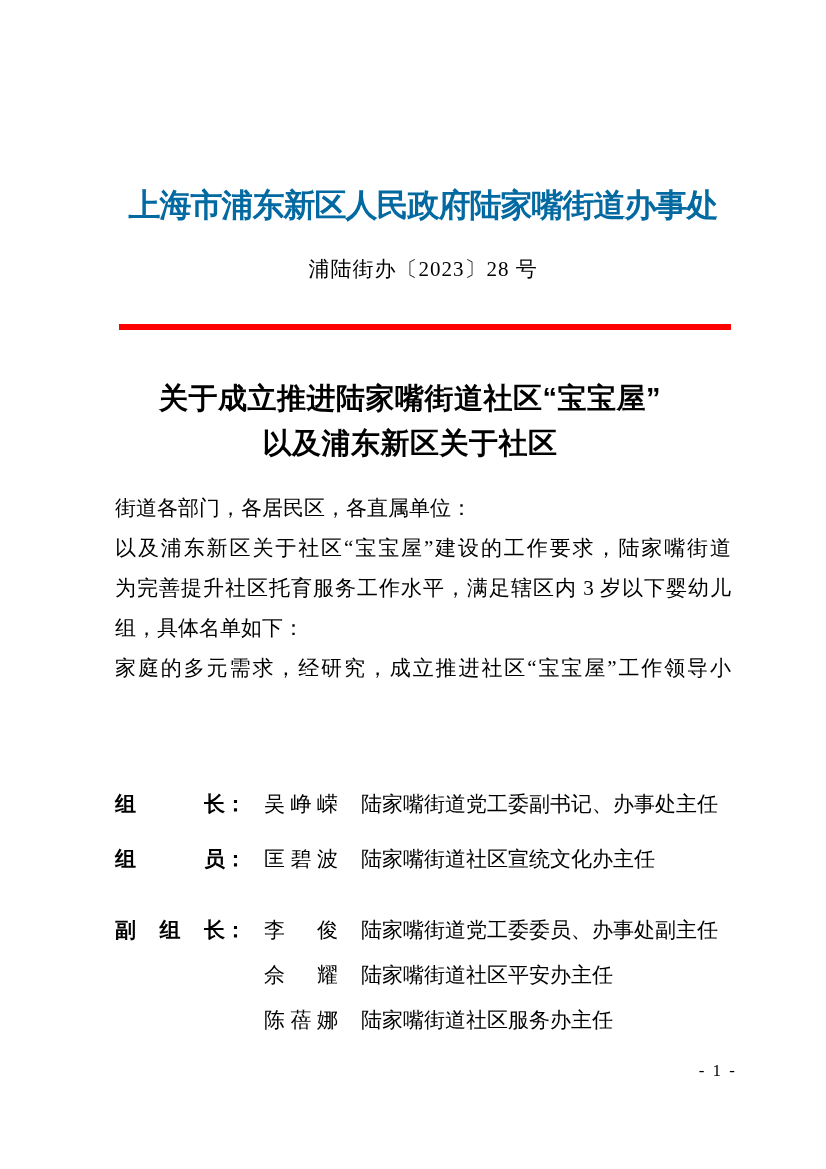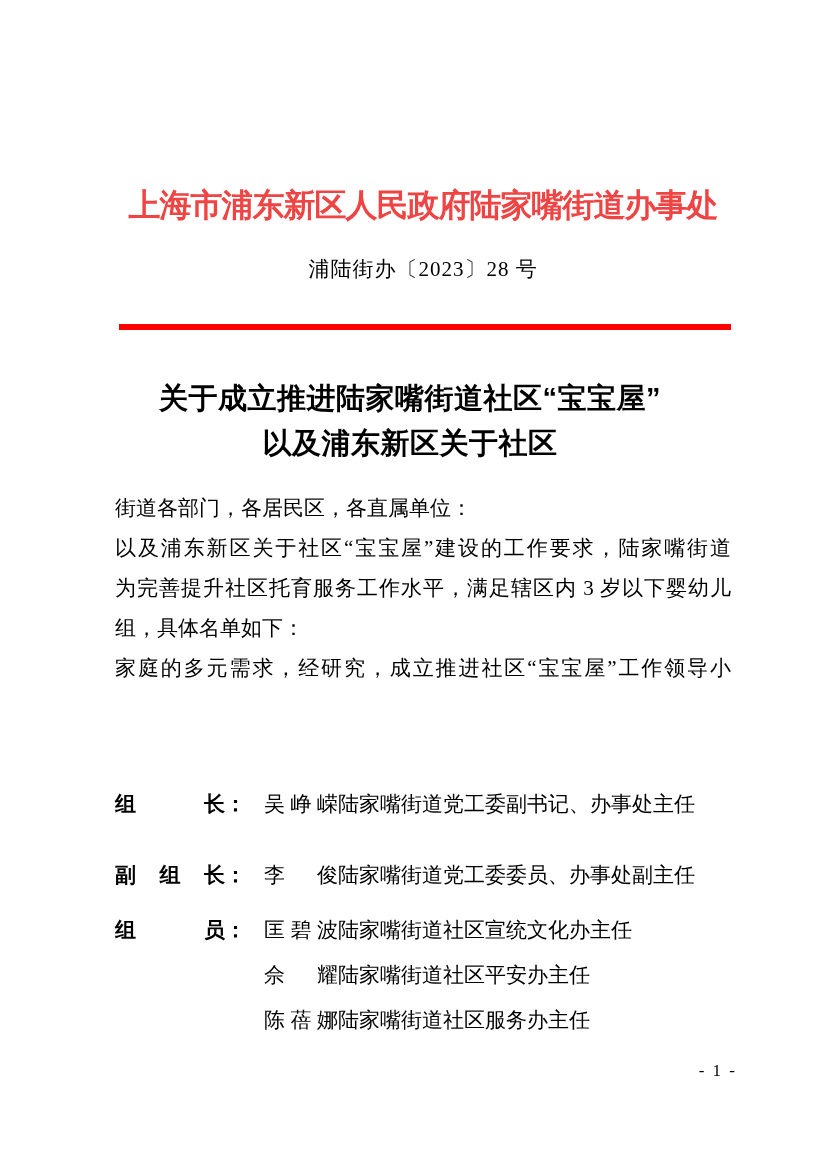--- a/index.html
+++ b/index.html
@@ -17,21 +17,21 @@
     color: #000000;
   }
   .letterhead {
     position: absolute;
     top: 183px;
     left: 95px;
     width: 656px;
     text-align: center;
     font-family: "Liberation Serif", "DejaVu Serif", serif;
     font-weight: bold;
-    color: #ef4444;
+    color: #0369a1;
     font-size: 32px;
     line-height: 44px;
     letter-spacing: -1px;
     white-space: nowrap;
   }
   .docnum {
     position: absolute;
     top: 254px;
     left: 115px;
     width: 616px;
@@ -108,21 +108,21 @@
   }
   .mname {
     display: inline-block;
     width: 74px;
     margin-left: 17px;
     vertical-align: bottom;
     text-align: justify;
     text-align-last: justify;
   }
   .mtitle {
-    margin-left: 0;
+    margin-left: 23px;
   }
   .pagenum {
     position: absolute;
     top: 1061px;
     right: 89px;
     font-size: 17px;
     letter-spacing: 2px;
     white-space: nowrap;
   }
 </style>
@@ -149,26 +149,26 @@
     <div class="bline">组，具体名单如下：</div>
     <div class="bline fill">家庭的多元需求，经研究，成立推进社区“宝宝屋”工作领导小</div>
   </div>
 
   <div class="members">
 
     <div class="mrow r1">
       <span class="mlabel">组长</span><span class="mcolon">：</span><span class="mname">吴峥嵘</span><span class="mtitle">陆家嘴街道党工委副书记、办事处主任</span>
     </div>
 
+    <div class="mrow r3">
+      <span class="mlabel">组员</span><span class="mcolon">：</span><span class="mname">匡碧波</span><span class="mtitle">陆家嘴街道社区宣统文化办主任</span>
+    </div>
+
     <div class="mrow r2">
       <span class="mlabel">副组长</span><span class="mcolon">：</span><span class="mname">李　俊</span><span class="mtitle">陆家嘴街道党工委委员、办事处副主任</span>
-    </div>
-
-    <div class="mrow r3">
-      <span class="mlabel">组员</span><span class="mcolon">：</span><span class="mname">匡碧波</span><span class="mtitle">陆家嘴街道社区宣统文化办主任</span>
     </div>
 
     <div class="mrow r4">
       <span class="mlabel"></span><span class="mcolon"></span><span class="mname">佘　耀</span><span class="mtitle">陆家嘴街道社区平安办主任</span>
     </div>
 
     <div class="mrow r5">
       <span class="mlabel"></span><span class="mcolon"></span><span class="mname">陈蓓娜</span><span class="mtitle">陆家嘴街道社区服务办主任</span>
     </div>
 

